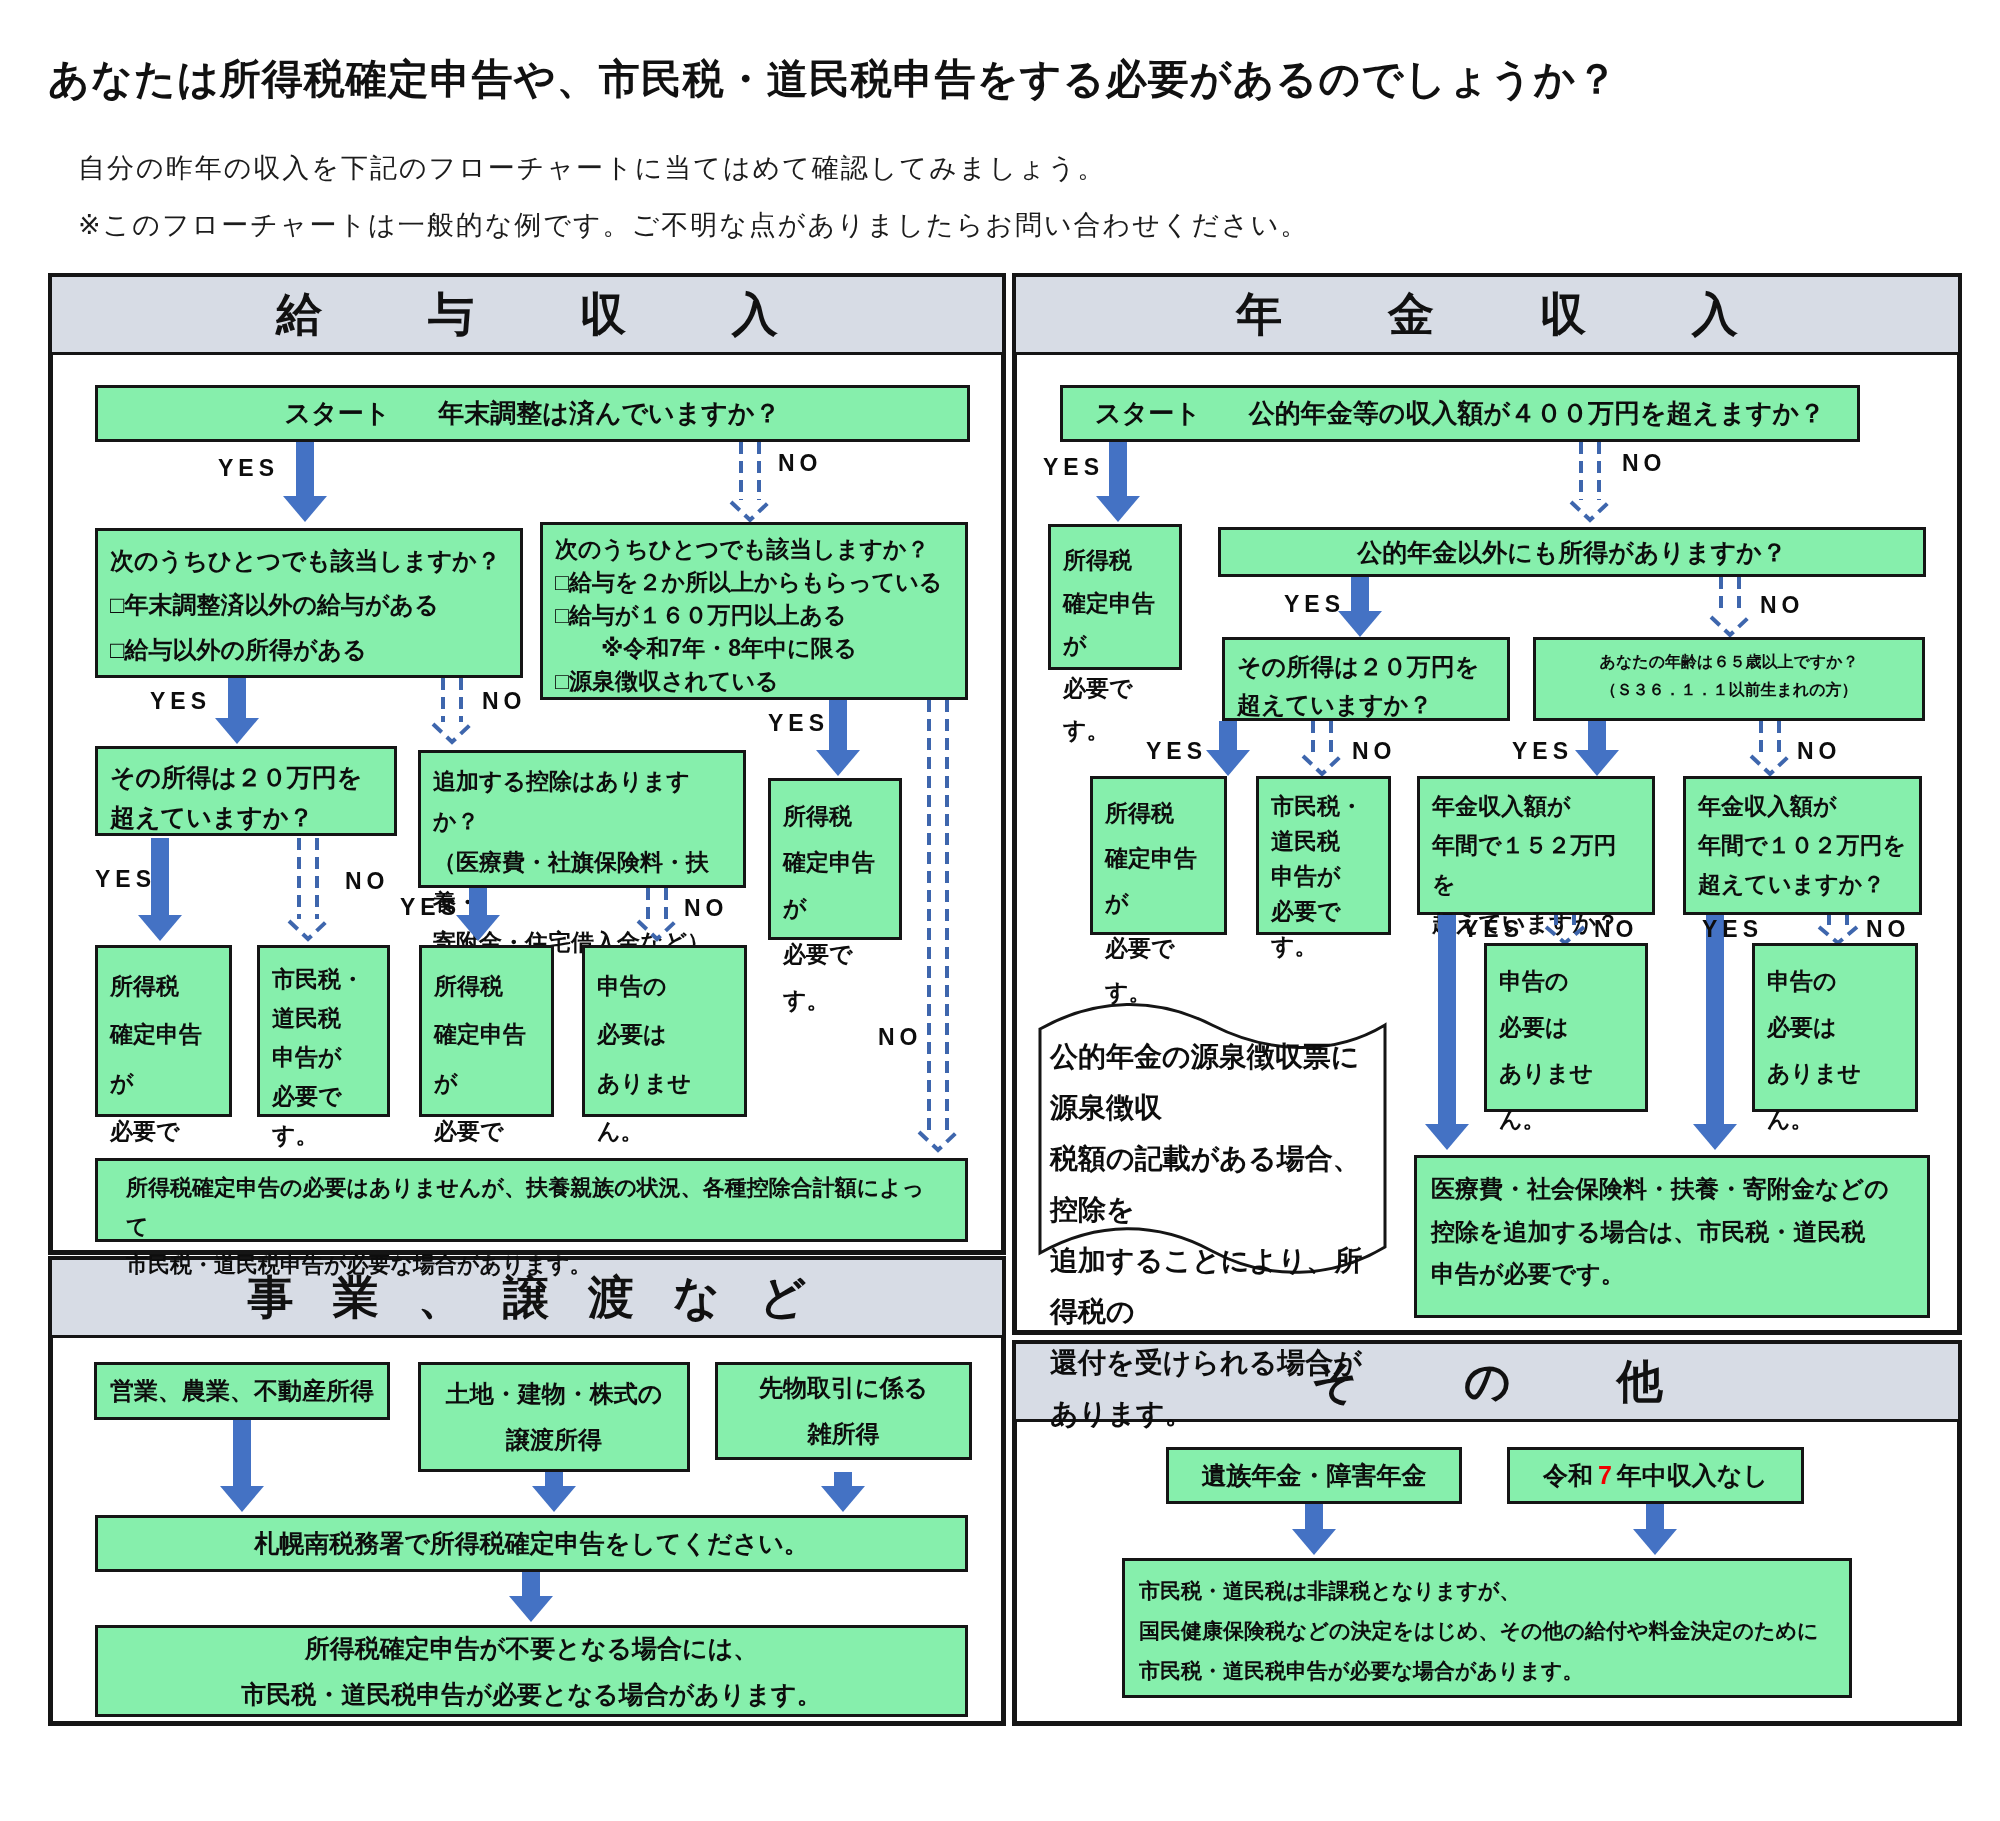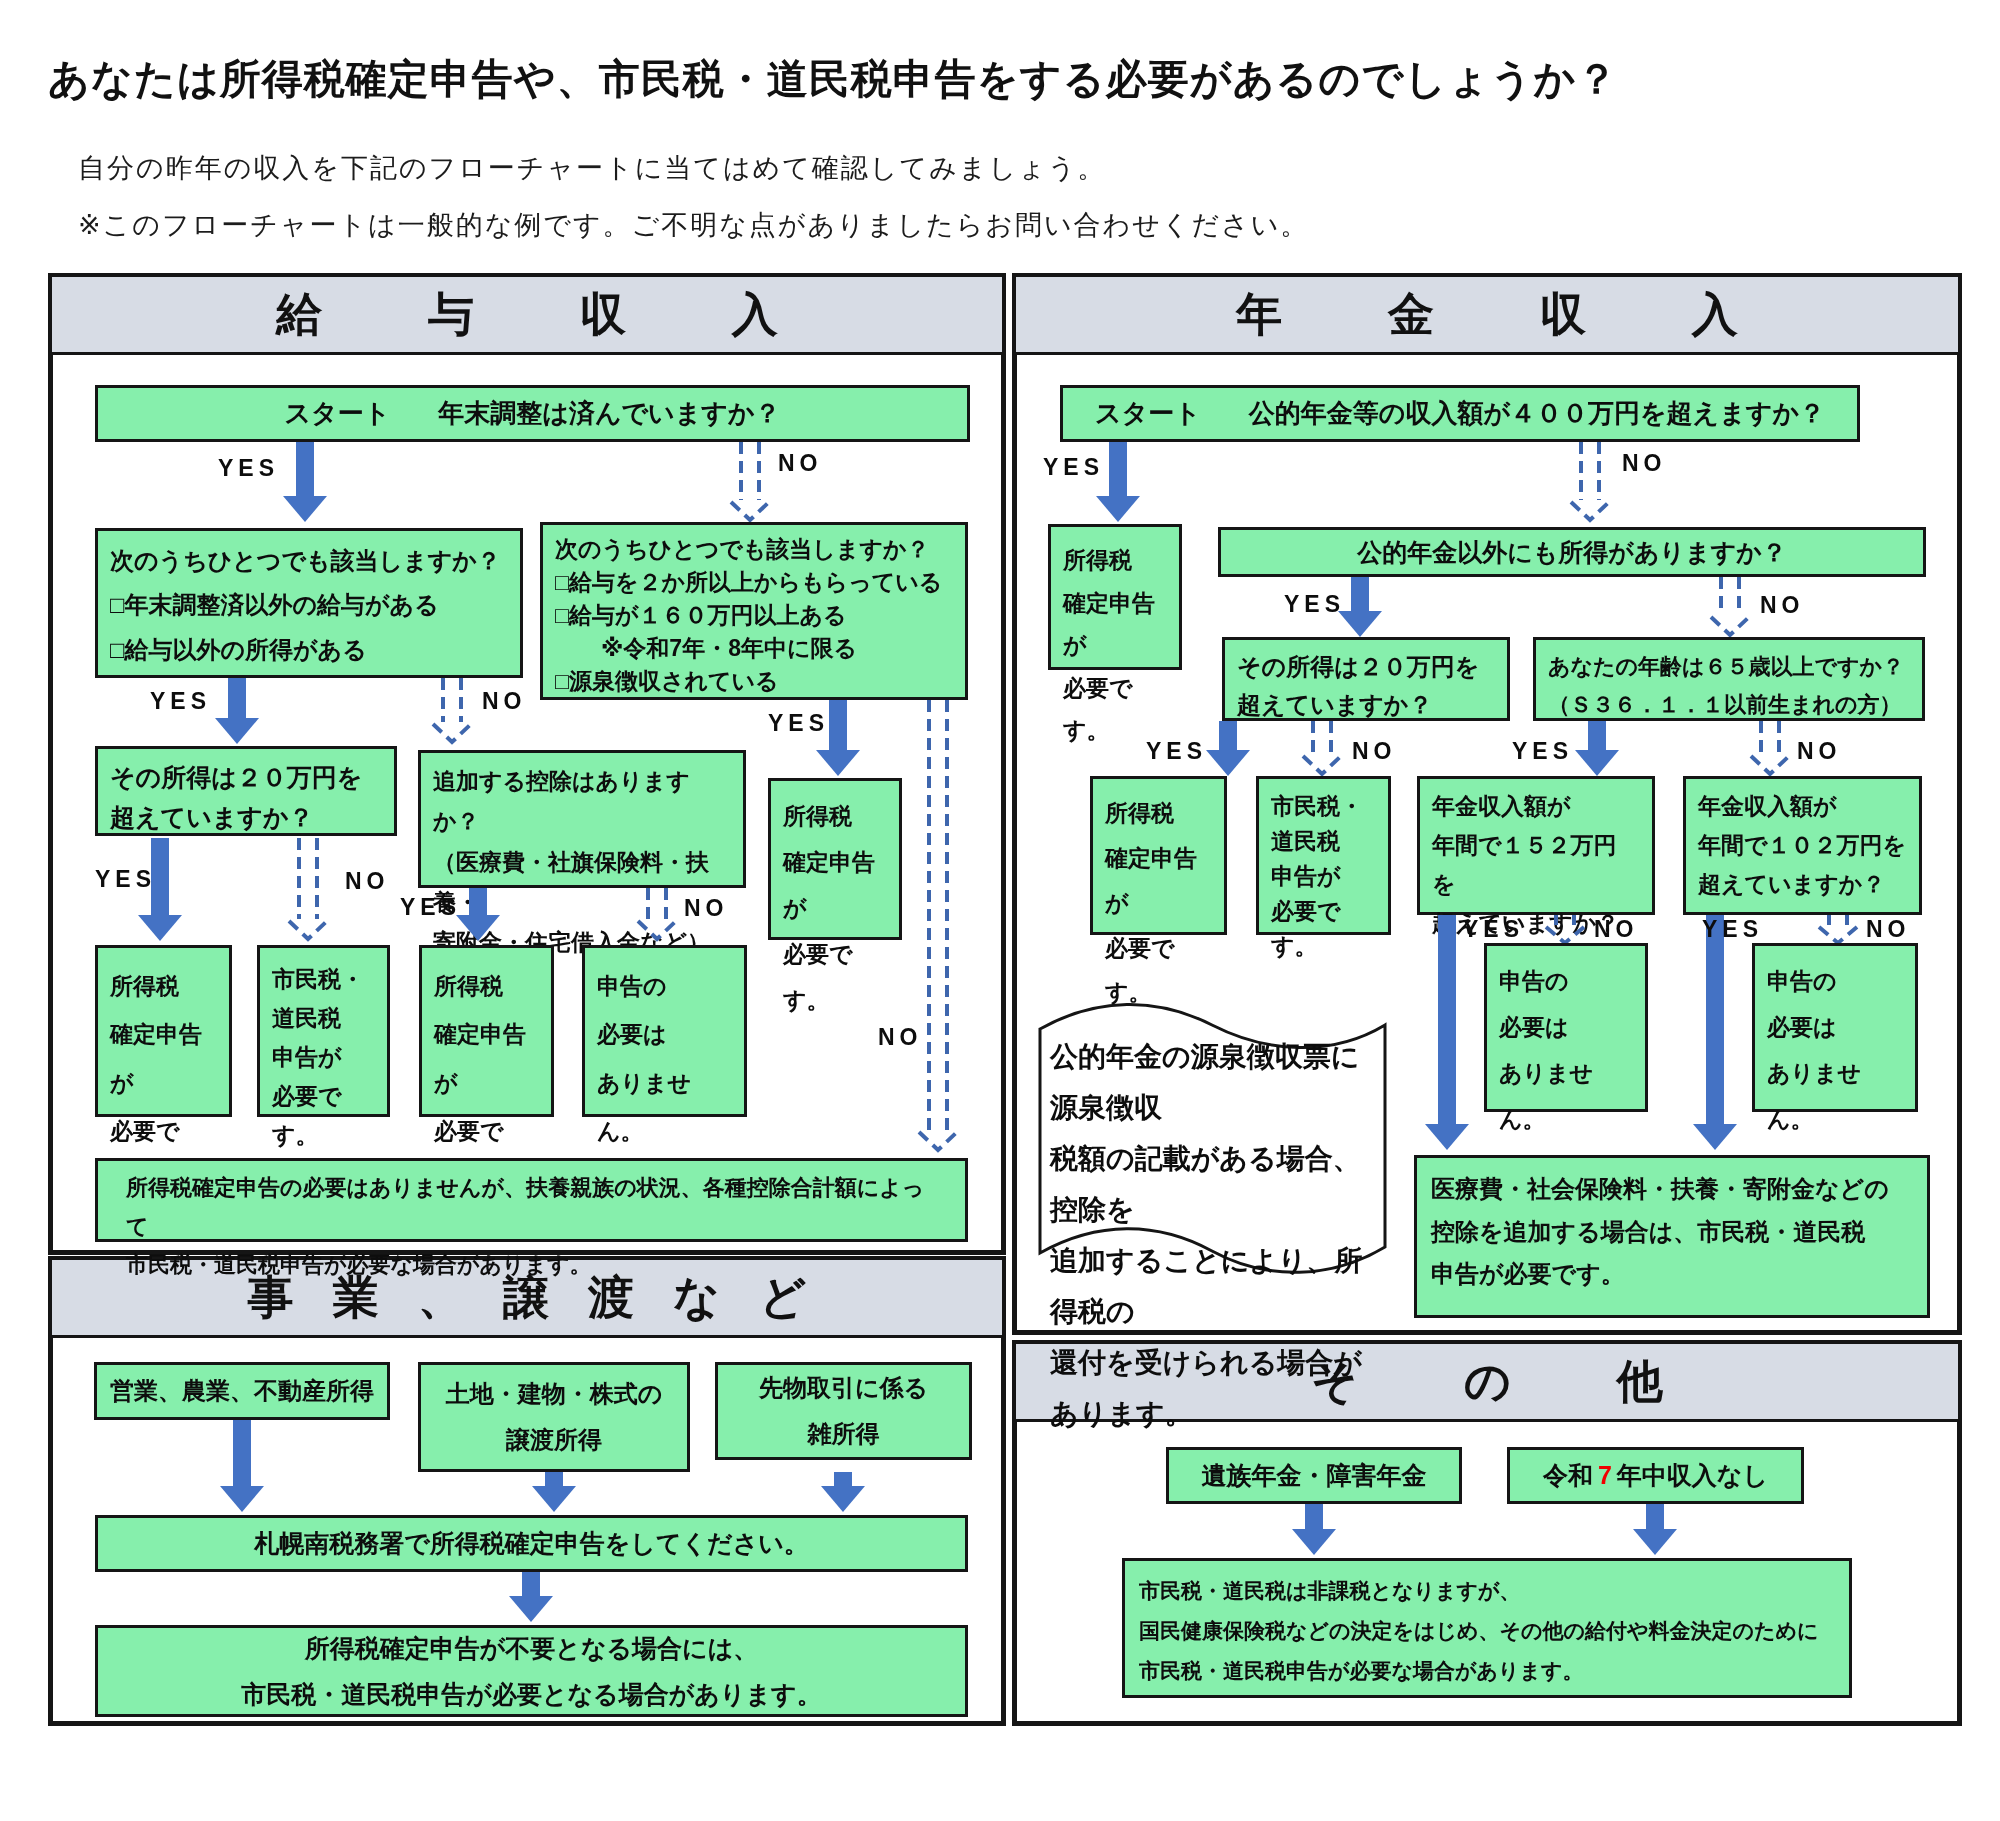--- a/index.html
+++ b/index.html
@@ -177,21 +177,21 @@
   <div class="lbl" style="left:1284px;top:593px;">YES</div>
   <svg class="dar" style="left:1708px;top:577px;" width="44" height="60">
     <line x1="13" y1="0" x2="13" y2="38"></line>
       <line x1="31" y1="0" x2="31" y2="38"></line>
       <polyline points="3,40 22,58 41,40"></polyline>
     </svg>
   <div class="lbl" style="left:1760px;top:594px;">NO</div>
 
   <div class="bx" style="left:1222px;top:637px;width:288px;height:84px;font-size:24px;line-height:1.6;">その所得は２０万円を
 超えていますか？</div>
-  <div class="bx" style="left:1533px;top:637px;width:392px;height:84px;font-size:22px;line-height:1.72;">あなたの年齢は６５歳以上ですか？
+  <div class="bx" style="left:1533px;top:637px;width:392px;height:84px;font-size:16px;line-height:1.72;text-align:center;">あなたの年齢は６５歳以上ですか？
 （Ｓ３６．１．１以前生まれの方）</div>
 
   <i class="ar" style="left:1206px;top:721px;height:55px;"></i>
   <div class="lbl" style="left:1146px;top:740px;">YES</div>
   <svg class="dar" style="left:1300px;top:721px;" width="44" height="55">
     <line x1="13" y1="0" x2="13" y2="33"></line>
       <line x1="31" y1="0" x2="31" y2="33"></line>
       <polyline points="3,35 22,53 41,35"></polyline>
     </svg>
   <div class="lbl" style="left:1352px;top:740px;">NO</div>

